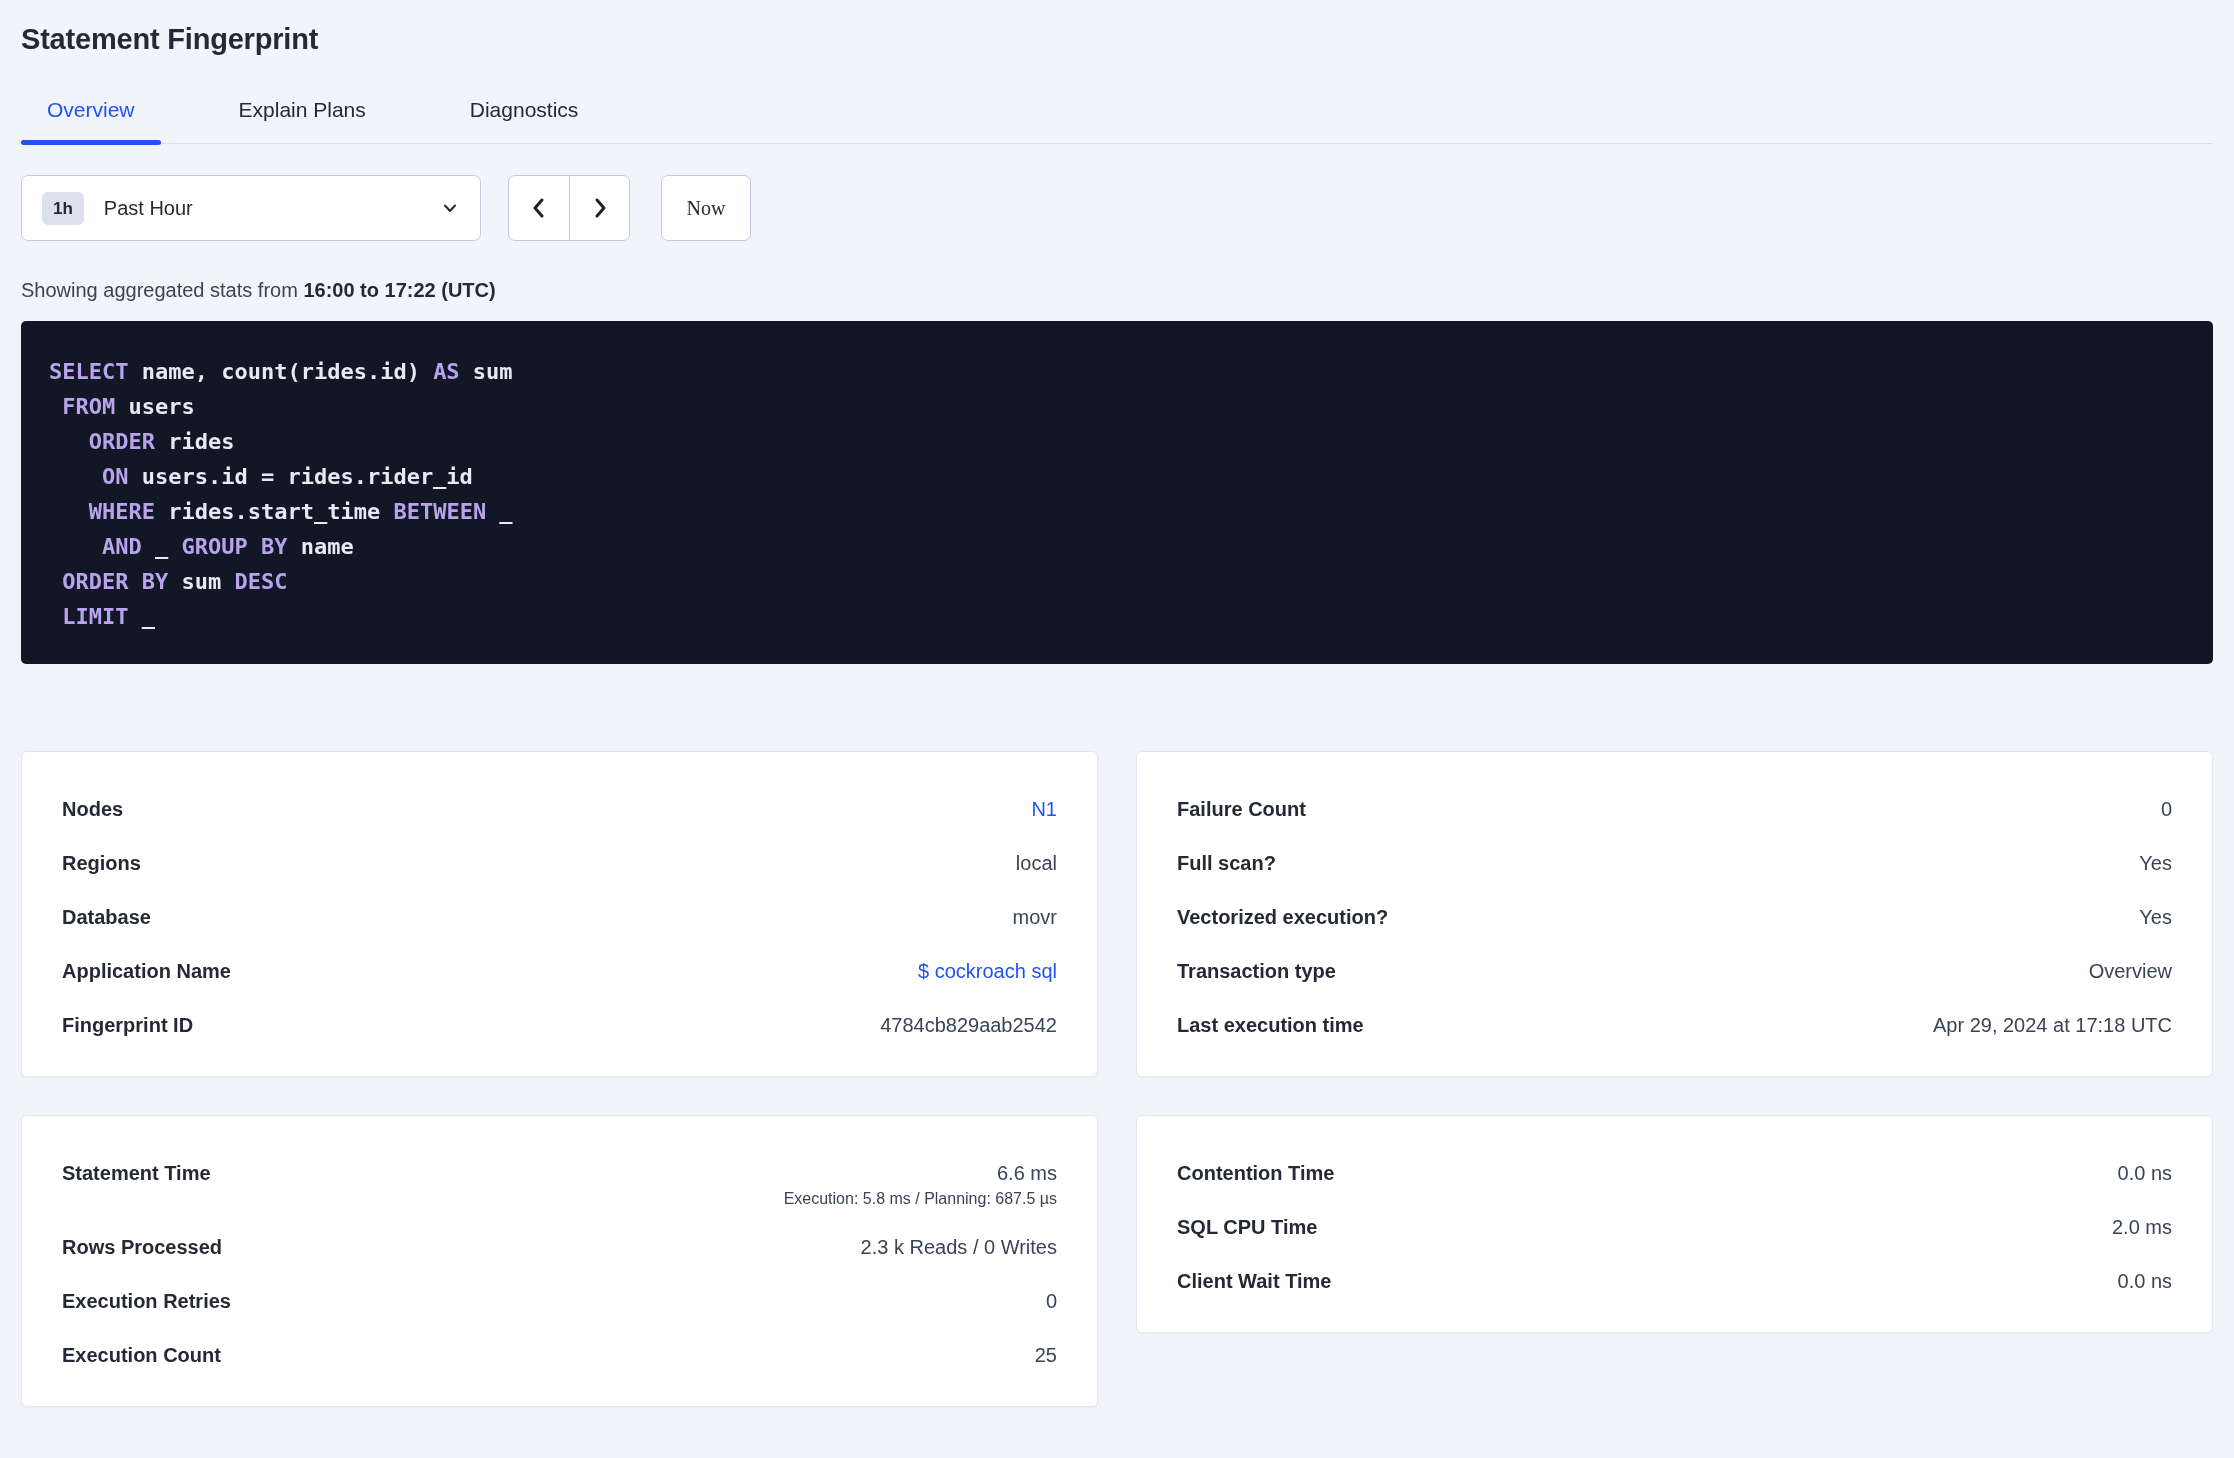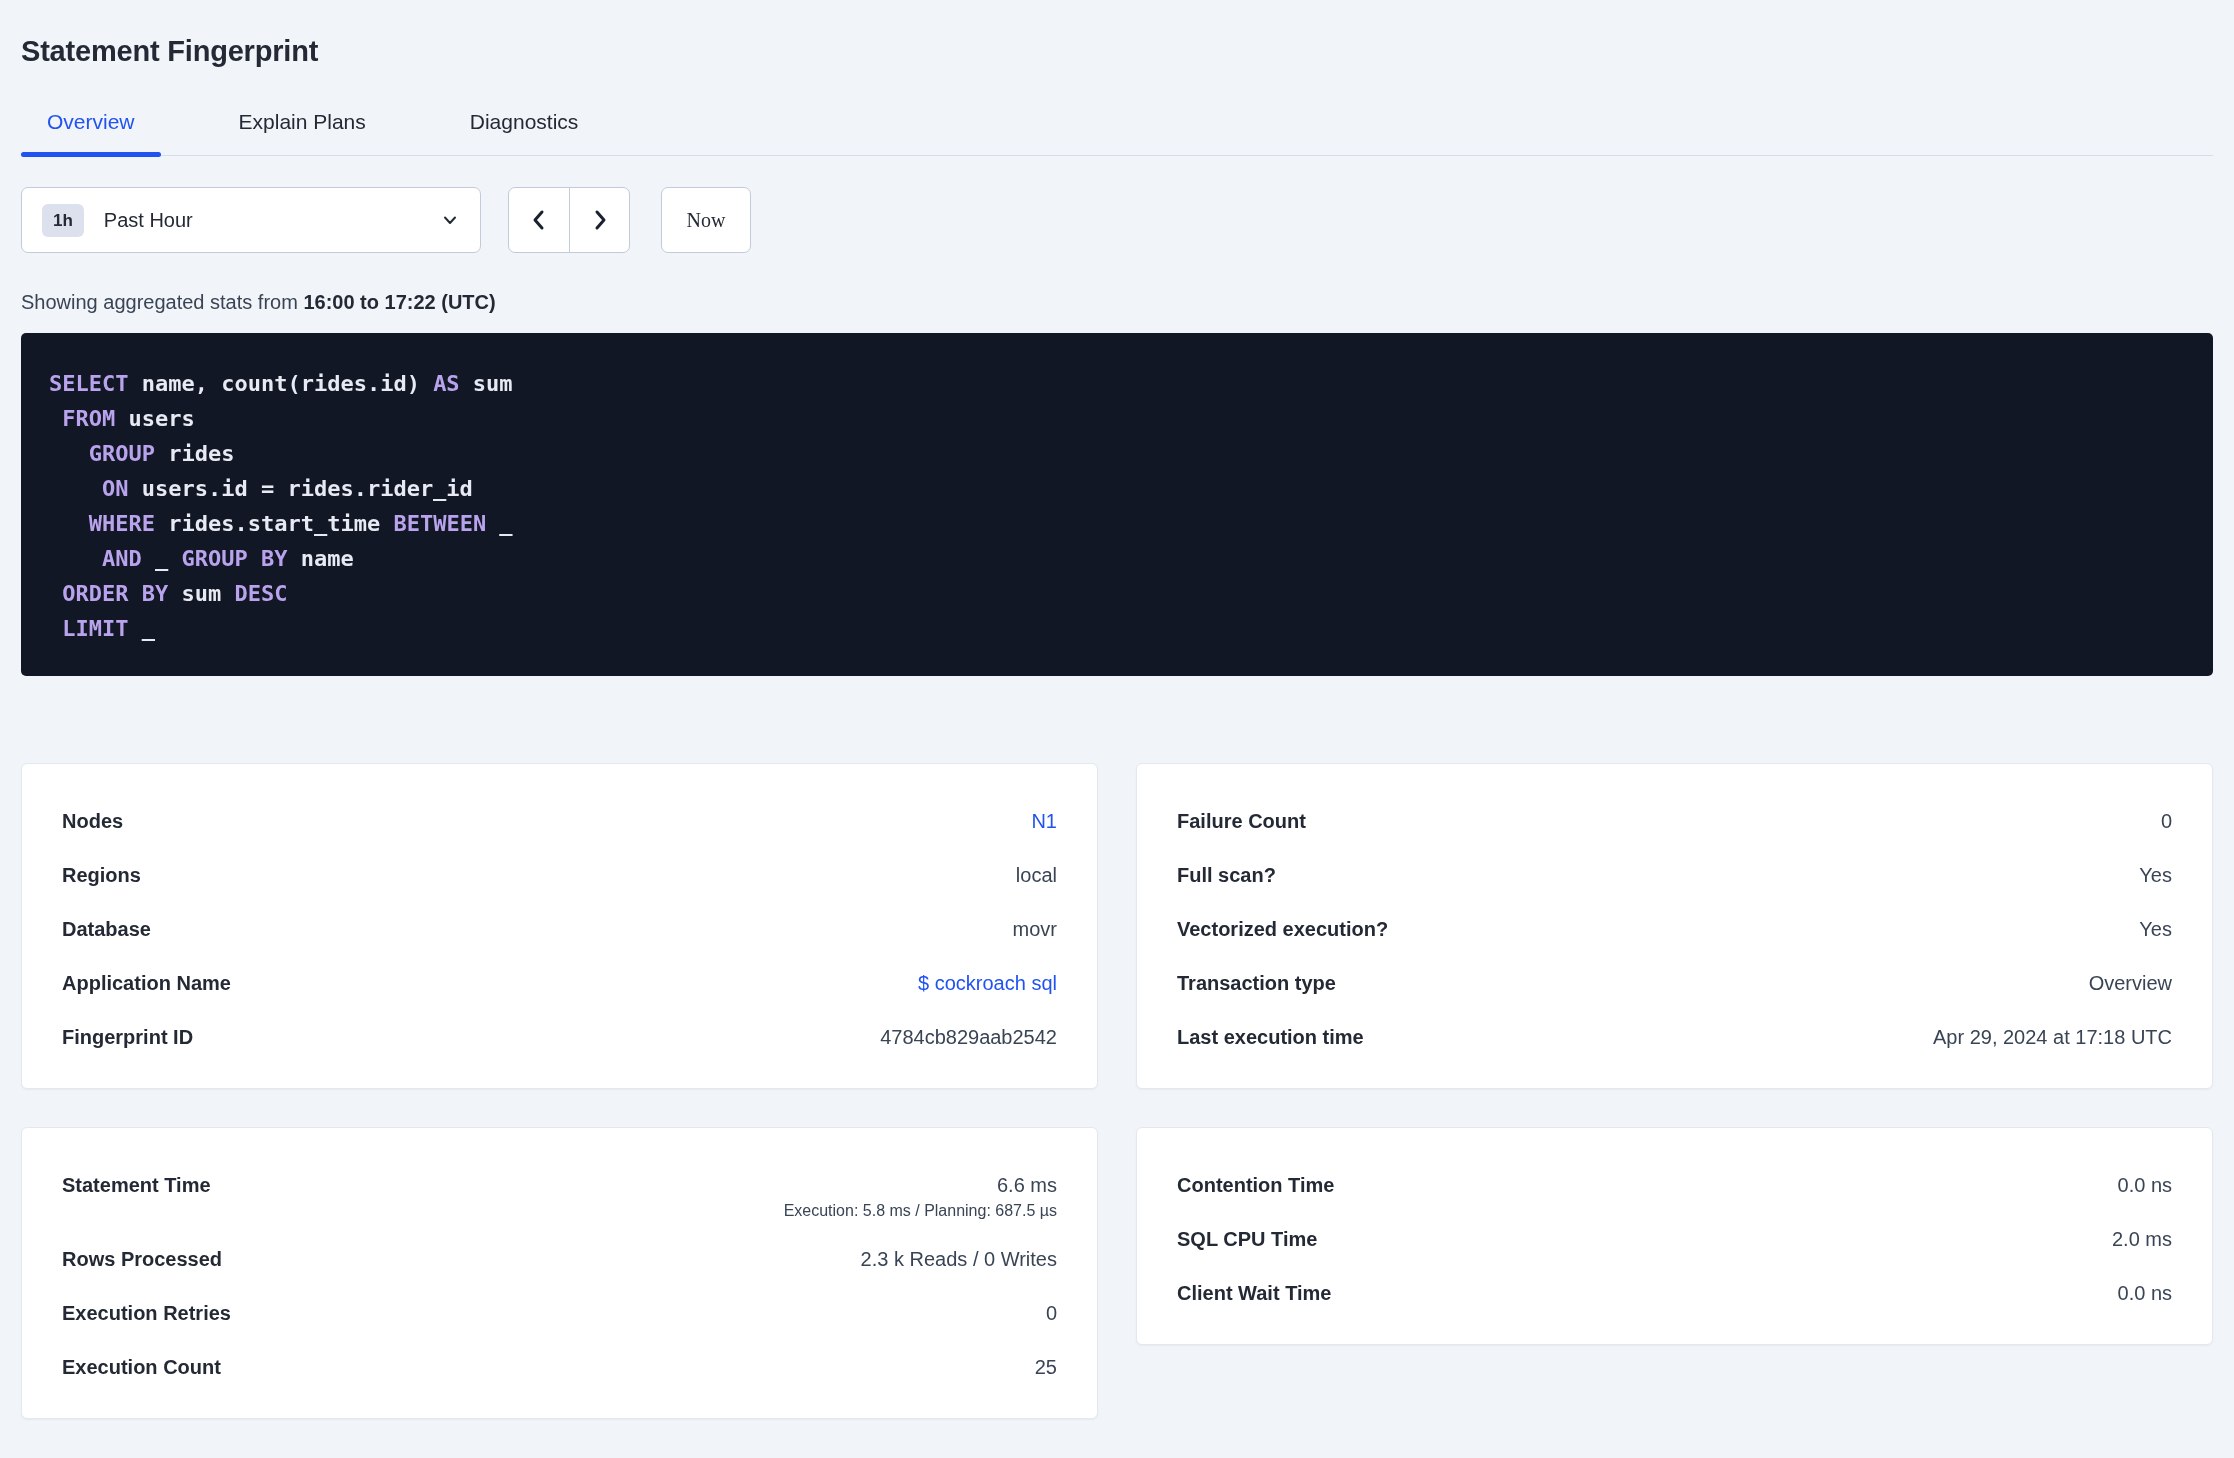--- a/index.html
+++ b/index.html
@@ -15,21 +15,21 @@
     --rule:#d8dee9;
   }
   *{box-sizing:border-box;}
   html,body{margin:0;padding:0;}
   body{
     width:2234px;height:1458px;overflow:hidden;
     background:var(--page-bg);
     color:var(--body);
     font-family:"Liberation Sans","DejaVu Sans",sans-serif;
   }
-  .page{padding:32px 21px 0 21px;}
+  .page{padding:20px 21px 0 21px;}
 
   .page-title{
     margin:0;font-size:29px;line-height:38px;font-weight:700;
     color:var(--heading);letter-spacing:-0.2px;
   }
 
   
   .tabs{display:flex;margin-top:40px;border-bottom:1px solid var(--rule);}
   .tab{
     font-size:21px;color:var(--heading);padding:0 26px 21px 26px;
@@ -149,21 +149,21 @@
       </button>
     </div>
     <button class="now-btn" type="button">Now</button>
   </div>
 
   <div class="caption"><span>Showing aggregated stats from </span><b>16:00 to 17:22 (UTC)</b></div>
 
   <div class="sql-box">
       <div class="sql-line"><span class="kw">SELECT</span><span> name, count(rides.id) </span><span class="kw">AS</span><span> sum</span></div>
       <div class="sql-line"><span> </span><span class="kw">FROM</span><span> users</span></div>
-      <div class="sql-line"><span>   </span><span class="kw">GROUP</span><span> rides</span></div>
+      <div class="sql-line"><span>   </span><span class="kw">ORDER</span><span> rides</span></div>
       <div class="sql-line"><span>    </span><span class="kw">ON</span><span> users.id = rides.rider_id</span></div>
       <div class="sql-line"><span>   </span><span class="kw">WHERE</span><span> rides.start_time </span><span class="kw">BETWEEN</span><span> _</span></div>
       <div class="sql-line"><span>    </span><span class="kw">AND</span><span> _ </span><span class="kw">GROUP BY</span><span> name</span></div>
       <div class="sql-line"><span> </span><span class="kw">ORDER BY</span><span> sum </span><span class="kw">DESC</span></div>
       <div class="sql-line"><span> </span><span class="kw">LIMIT</span><span> _</span></div>
     </div>
 
   <div class="cards-grid">
     <div class="card">
         <div class="card-row">

